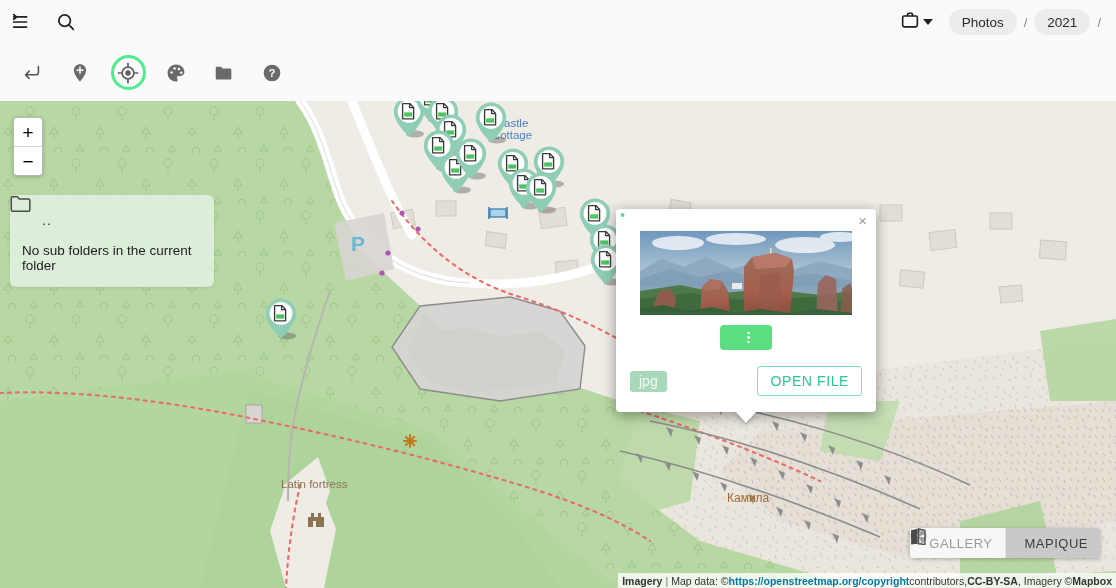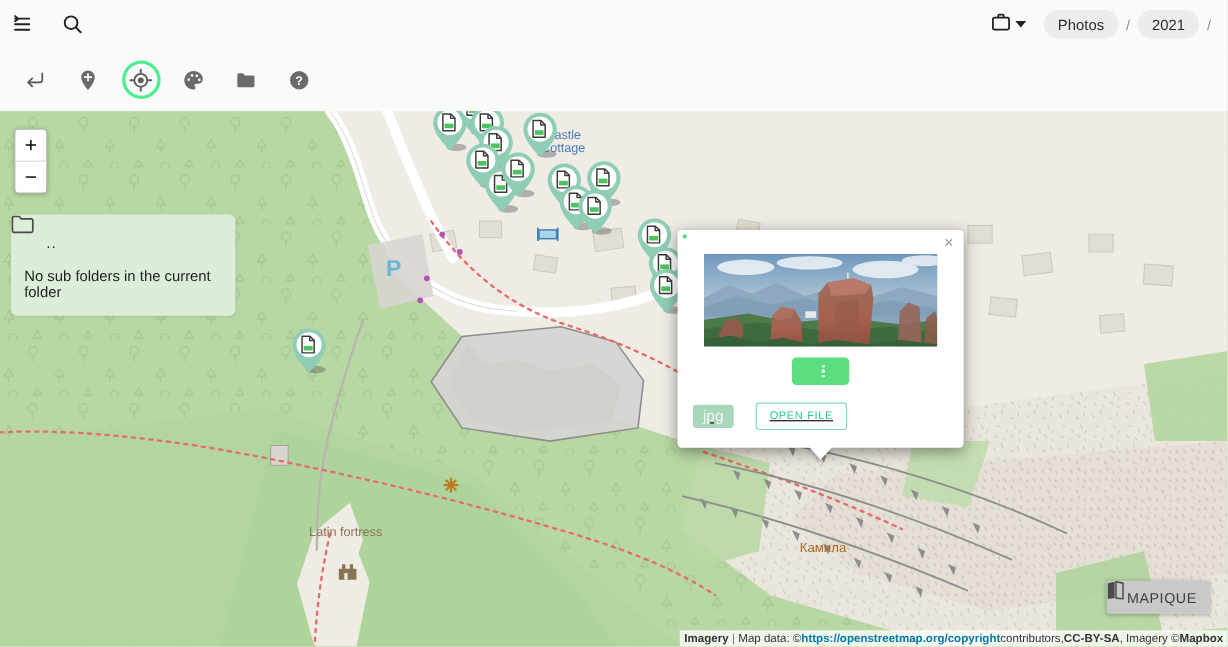--- a/index.html
+++ b/index.html
@@ -75,25 +75,25 @@
   .popup-close{position:absolute;right:9px;top:4px;font-size:15px;color:#9a9a9a;cursor:pointer;line-height:1;font-family:"Liberation Sans",sans-serif;}
   .thumb{width:212px;height:84px;margin:12px auto 0 auto;border-radius:1px;overflow:hidden;position:relative;background:#6f93b5;}
   .thumb svg{position:absolute;left:0;top:0;}
   .popup-title{text-align:center;font-size:15.5px;color:#1b1b1b;margin-top:12px;letter-spacing:.2px;}
   .pinbtn{
     margin:10px auto 0 auto;width:52px;height:25px;background:#5ade7f;border-radius:4px;
     display:flex;align-items:center;justify-content:center;gap:5px;cursor:pointer;
   }
   .pinbtn .kd{display:flex;flex-direction:column;gap:2px;}
   .pinbtn .kd i{width:2.6px;height:2.6px;border-radius:50%;background:#fff;display:block;}
-  .popup-actions{display:flex;align-items:center;justify-content:flex-start;gap:20px;margin-top:16px;text-decoration:underline;}
+  .popup-actions{display:flex;align-items:center;justify-content:space-between;gap:20px;margin-top:16px;}
   .ext{background:#a8d8b9;color:#f2f8f4;font-size:14px;border-radius:3px;padding:2px 9px 3px 9px;cursor:pointer;}
   .openfile{
     border:1px solid #7fdcc0;color:#25c79a;background:#fff;border-radius:3px;
-    font-size:10px;letter-spacing:.6px;padding:6px 12px;cursor:pointer;font-family:"Liberation Sans",sans-serif;
+    font-size:14px;letter-spacing:.6px;padding:6px 12px;cursor:pointer;font-family:"Liberation Sans",sans-serif;
   }
 
   
   .layerbar{position:absolute;right:16px;bottom:30px;z-index:40;display:flex;
     border-radius:3px;overflow:hidden;box-shadow:0 1px 4px rgba(0,0,0,.28);}
   .layerbtn{height:30px;display:flex;align-items:center;gap:7px;padding:0 12px;background:#f7f7f7;cursor:pointer;
     font-size:13px;letter-spacing:.5px;color:#9b9b9b;border-right:1px solid #e2e2e2;}
   .layerbtn.active{background:#c9c9c9;color:#3d3d3d;}
   .layerbtn:last-child{border-right:none;}
 
@@ -735,20 +735,35 @@
           </span>
       </div>
 
       <div class="popup-actions">
         <span class="ext">jpg</span>
         <span class="openfile">OPEN FILE</span>
       </div>
     </div>
 
     <div class="layerbar">
+      <div class="layerbtn">
+        <span>
+          <svg width="17" height="17" viewBox="0 0 20 20">
+            <circle cx="10" cy="10" r="8.6" fill="none" stroke="#9b9b9b" stroke-width="1.5"></circle>
+            <g fill="#9b9b9b">
+              <path d="M10 10 L17.6 7.4 A8.6 8.6 0 0 0 13 2.2 Z"></path>
+              <path d="M10 10 L13.6 17 A8.6 8.6 0 0 0 18.2 11.6 Z"></path>
+              <path d="M10 10 L3.2 14.2 A8.6 8.6 0 0 0 10.4 18.6 Z"></path>
+              <path d="M10 10 L2.2 12.4 A8.6 8.6 0 0 1 2.6 5.6 Z"></path>
+              <path d="M10 10 L6.6 3 A8.6 8.6 0 0 1 12.2 2 Z"></path>
+            </g>
+          </svg>
+        </span>
+        <span>GALLERY</span>
+      </div>
       <div class="layerbtn active">
         <span>
           <svg width="16" height="17" viewBox="0 0 18 19">
             <path d="M1.2 2.4 L8.2 1 L8.2 17.6 L1.2 18.6 Z" fill="#4a4a4a"></path>
             <path d="M9.6 1 L16.8 2.4 L16.8 18.6 L9.6 17.6 Z" fill="none" stroke="#4a4a4a" stroke-width="1.5"></path>
           </svg>
         </span>
         <span>MAPIQUE</span>
       </div>
     </div>

